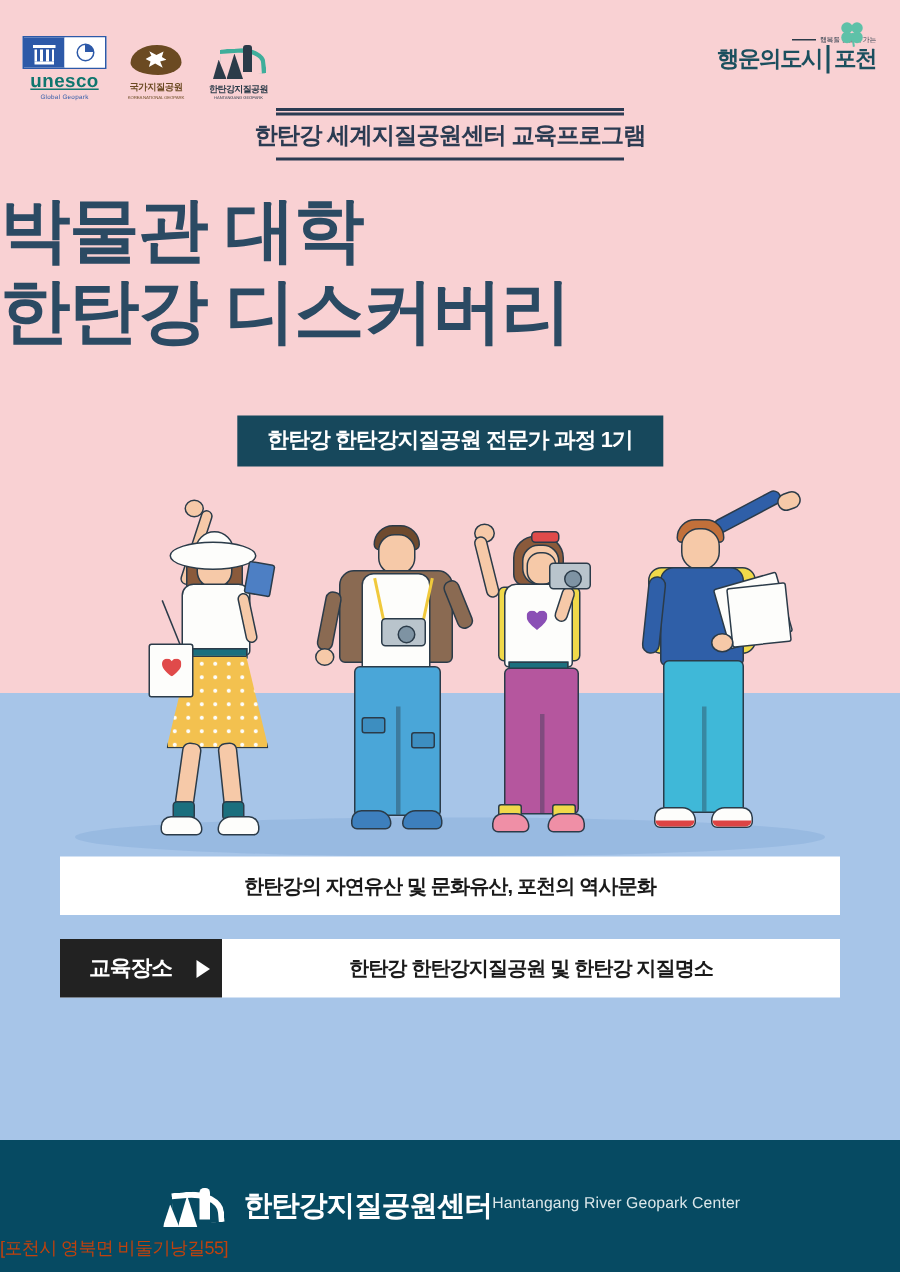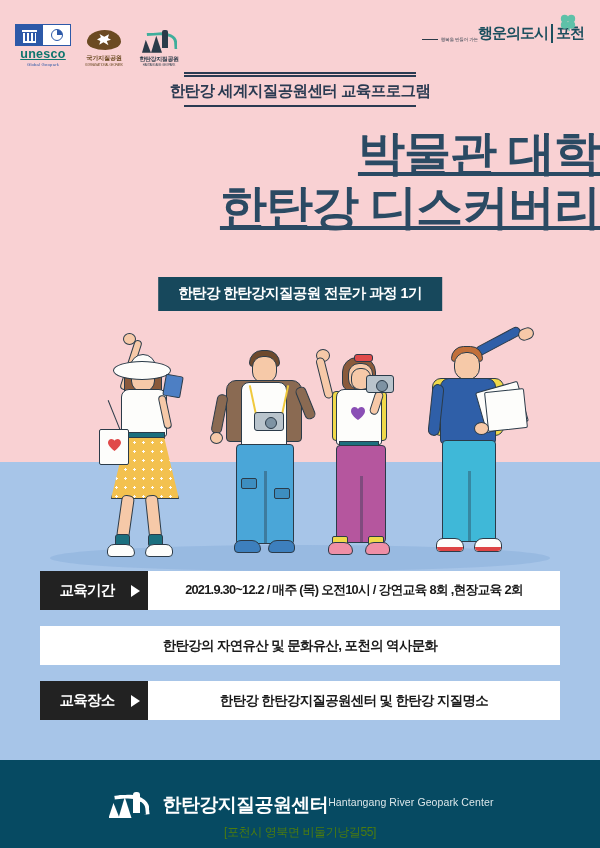--- a/index.html
+++ b/index.html
@@ -95,21 +95,21 @@
   .htg-emblem .river {
     position:absolute; left:9px; bottom:4px; width:30px; height:18px;
     border:3px solid #3fae9b; border-left:none; border-bottom:none;
     border-radius:0 60% 0 0; transform:rotate(-4deg);
   }
   .htg-name { font-size:6px; font-weight:bold; color:#2b3b49; margin-top:1px; letter-spacing:-.4px; }
   .htg-sub { font-size:2.7px; color:#2b3b49; margin-top:.5px; }
 
   .logo-pocheon {
     position:absolute; right:16px; top:24px;
-    display:flex; flex-direction:row; align-items:flex-end;
+    display:flex; flex-direction:column; align-items:flex-end;
   }
   .pocheon-tag {
     display:flex; align-items:center; gap:3px;
     font-size:4.6px; color:#2b3b49; letter-spacing:-.2px; margin-bottom:1px;
   }
   .pocheon-tag .rule { width:16px; height:1px; background:#2b3b49; display:inline-block; }
   .pocheon-row { display:flex; align-items:center; gap:3px; }
   .pocheon-word { font-size:15px; font-weight:bold; color:#1b4f5e; letter-spacing:-1px; }
   .pocheon-city {
     font-size:15px; font-weight:bold; color:#1b4f5e; letter-spacing:-1px;
@@ -126,22 +126,22 @@
     border-top:2px solid #2b3b52; border-bottom:2px solid #2b3b52; height:5px;
   }
   .header-text {
     font-size:15.5px; font-weight:bold; color:#2b3b52;
     letter-spacing:-.6px; margin:5px auto 4px; line-height:1.2;
   }
   .rule-single { width:232px; margin:0 auto; border-top:2px solid #2b3b52; }
 
   
   .title-main {
-    position:absolute; left:0; top:128px; width:600px; text-align:right;
-    color:#2b4a63; font-weight:bold; letter-spacing:-1px; line-height:1.06;text-decoration:underline;
+    position:absolute; left:0; top:128px; width:600px; text-align:left;
+    color:#2b4a63; font-weight:bold; letter-spacing:-1px; line-height:1.06;
   }
   .title-line1 { font-size:47px; }
   .title-line2 { font-size:47px; margin-top:4px; }
 
   
   .subtitle-badge {
     position:absolute; left:50%; top:277px; transform:translateX(-50%);
     background:#17485c; color:#ffffff;
     font-size:14.5px; font-weight:bold; letter-spacing:-.6px;
     padding:7px 20px 8px; white-space:nowrap;
@@ -531,22 +531,22 @@
     border-radius:0 70% 0 0; transform:rotate(-5deg);
   }
   .footer-names { display:flex; flex-direction:row; }
   .footer-kr {
     font-size:19px; font-weight:bold; color:#ffffff; letter-spacing:-.6px; line-height:1.1;
   }
   .footer-en {
     font-size:10.5px; color:#dbe7ea; letter-spacing:.1px; margin-top:1px;
   }
   .footer-addr {
-    position:absolute; left:0; top:824px; width:600px; text-align:center;
-    font-size:12px; color:#4d7c0f; letter-spacing:-.4px;
+    position:absolute; left:0; top:824px; width:600px; text-align:left;
+    font-size:12px; color:#c2410c; letter-spacing:-.4px;
   }
 </style>
 </head>
 <body>
 
 <div class="poster">
 
   <div class="band-pink"></div>
   <div class="band-blue"></div>
   <div class="ground-shadow"></div>
@@ -695,32 +695,28 @@
     <div class="papers"></div>
       <div class="papers2"></div>
       <div class="hand-hold"></div>
     <div class="jeans"></div>
     <div class="shoe-l"></div>
       <div class="shoe-r"></div>
   </div>
 
   <div class="info-rows">
 
-    <div class="info-row r1">
-      <div class="info-label">교육기간</div>
-      <div class="info-value">2021.9.30~12.2 / 매주 (목) 오전10시  / 강연교육 8회 ,현장교육 2회</div>
-    </div>
 
     <div class="info-row r2">
       <div class="info-value">한탄강의 자연유산 및 문화유산, 포천의 역사문화</div>
     </div>
 
     <div class="info-row r3">
       <div class="info-label">교육장소</div>
-      <div class="info-value">한탄강 한탄강지질공원센터 및 한탄강 지질명소</div>
+      <div class="info-value">한탄강 한탄강지질공원 및 한탄강 지질명소</div>
     </div>
   </div>
 
   <div class="footer-logo">
     <div class="footer-mark">
       <div class="river"></div>
         <div class="rock-a"></div>
       <div class="rock-b"></div>
         <div class="pillar"></div>
     </div>

